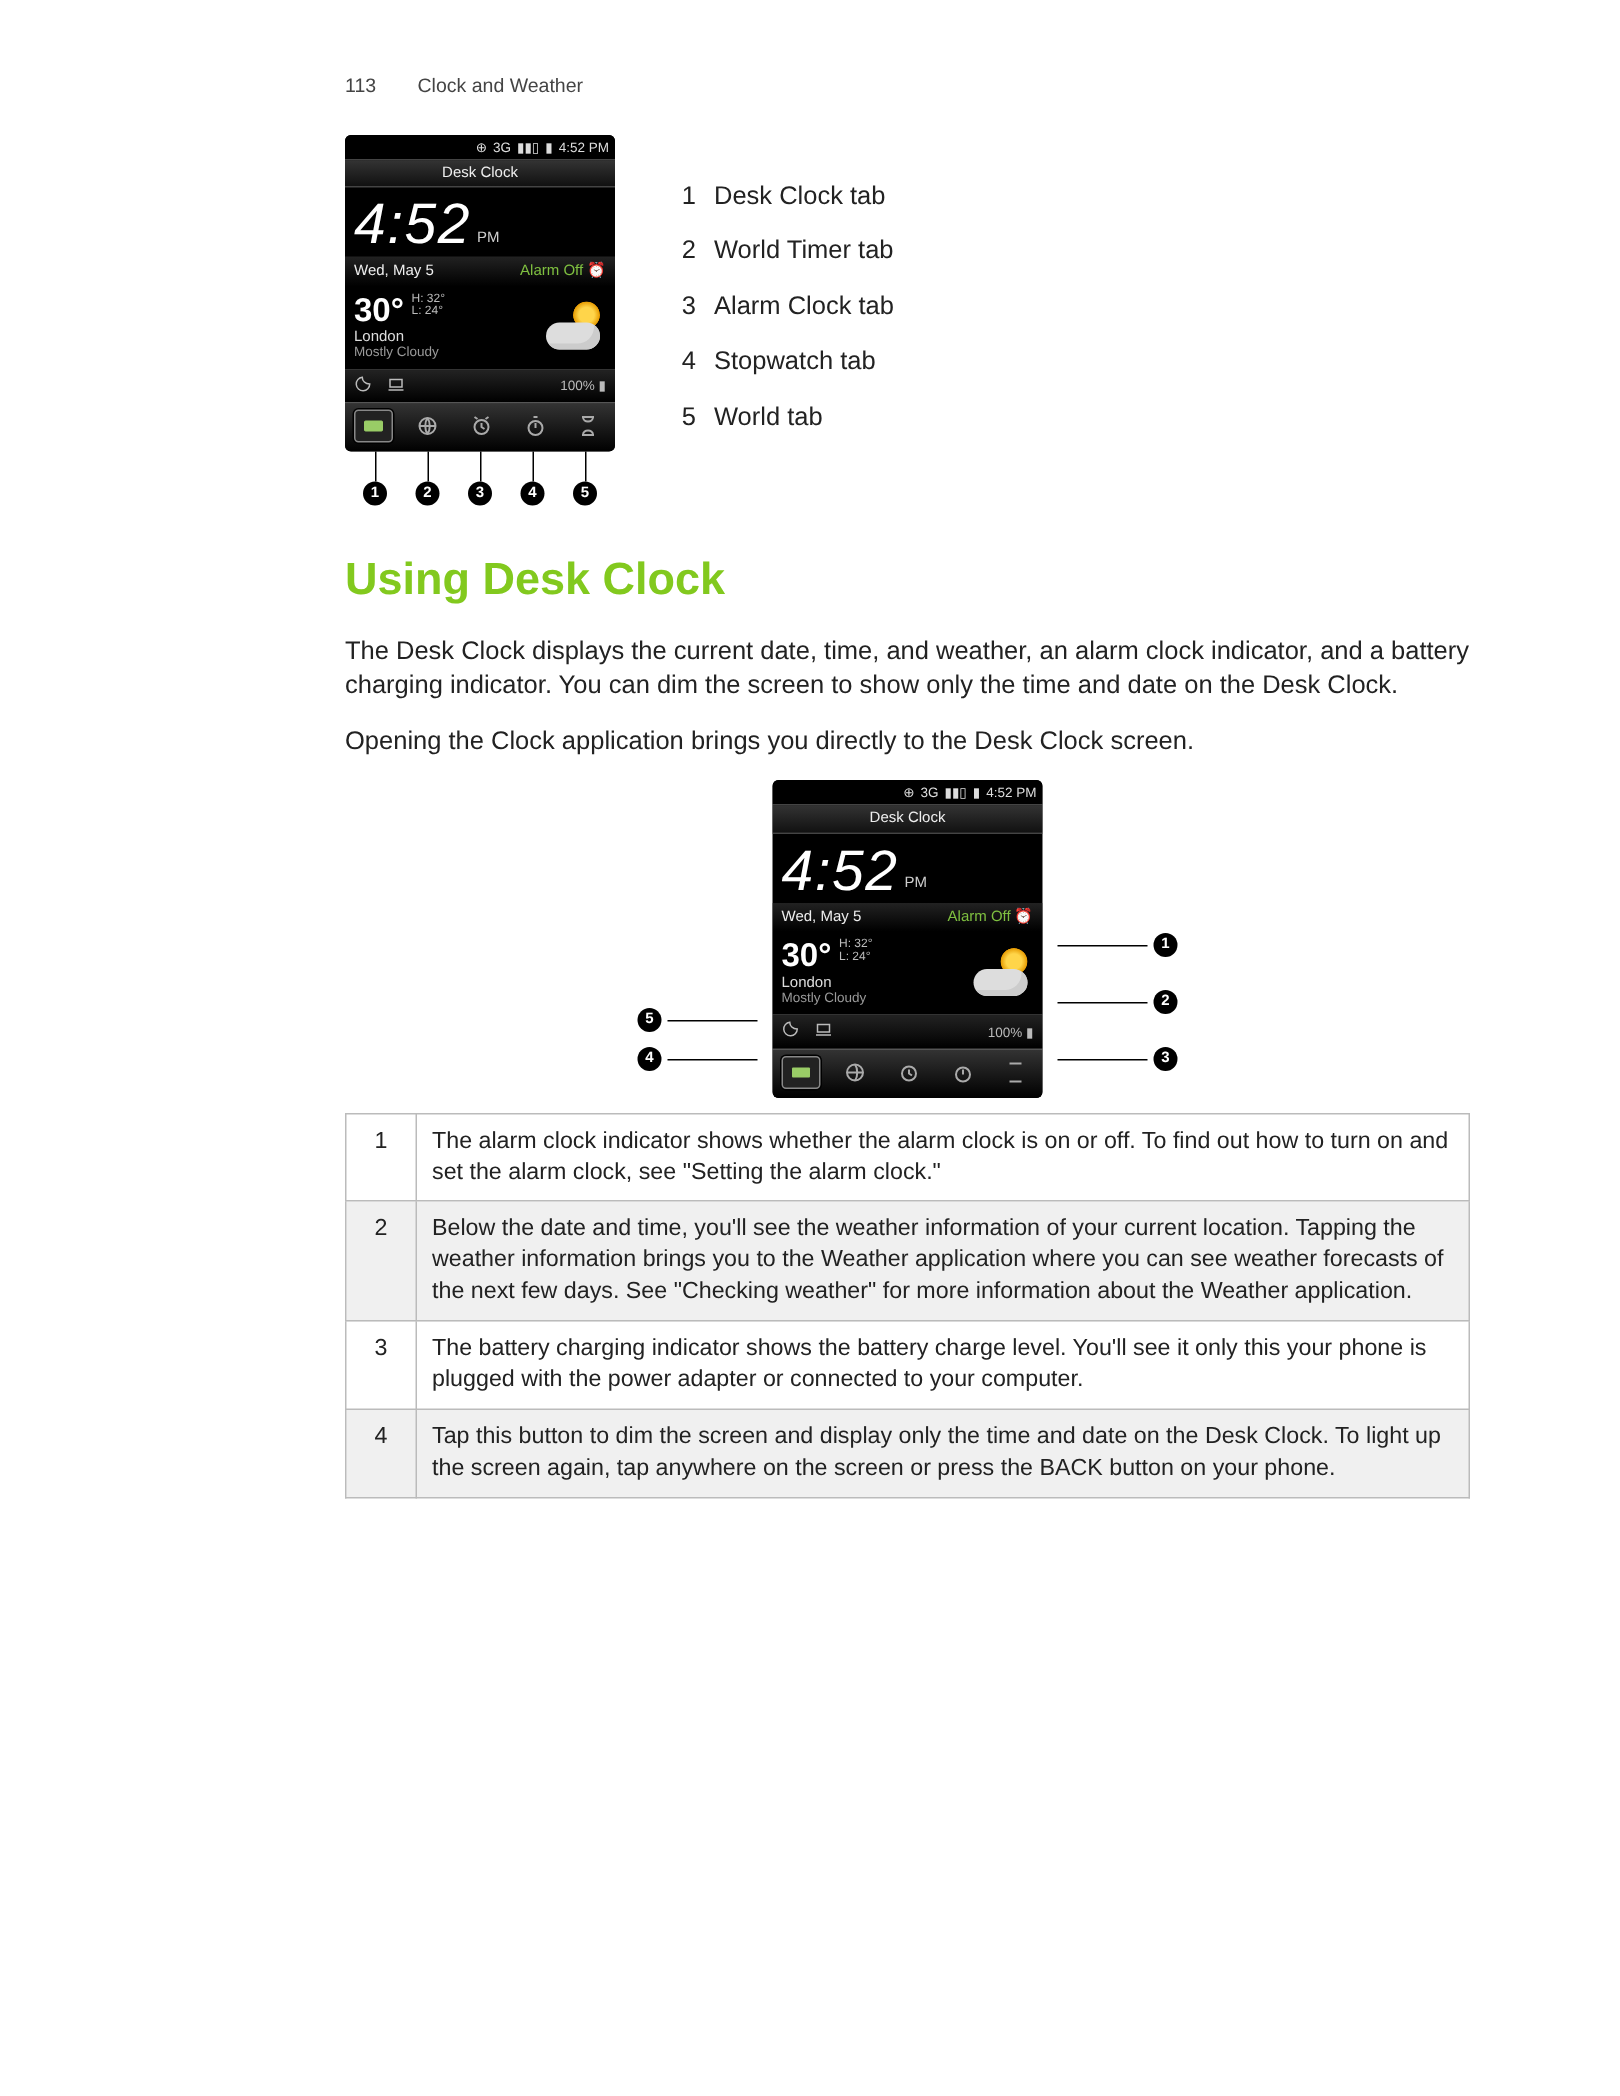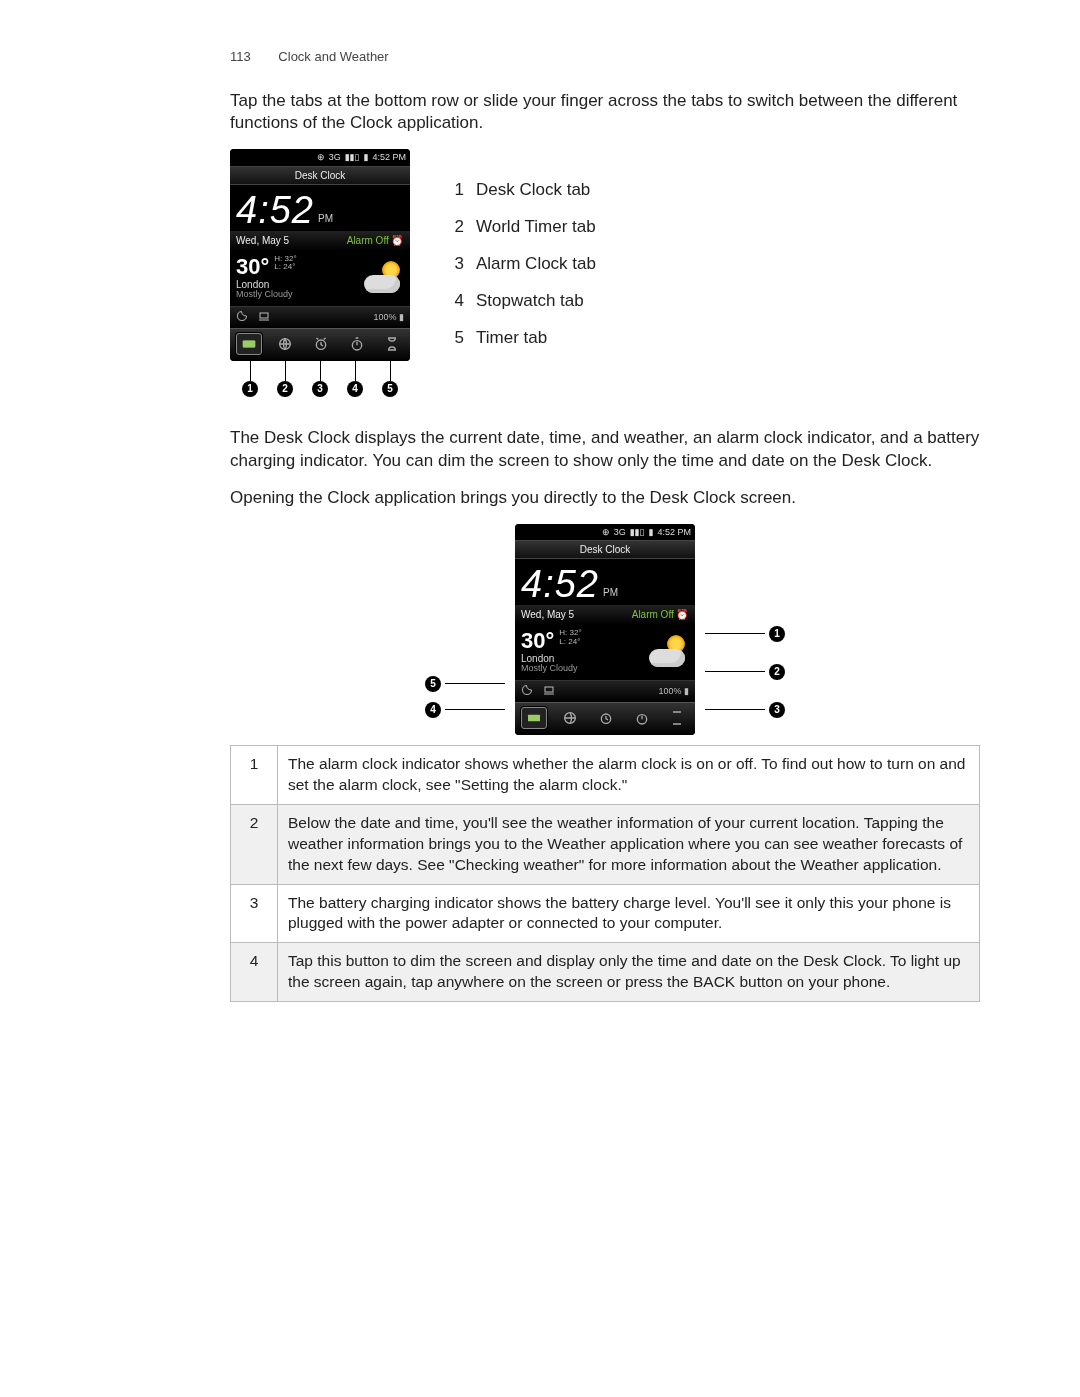--- a/index.html
+++ b/index.html
@@ -171,21 +171,20 @@
 </head>
 <body>
 
 <div class="page">
 
   <div class="running-head">
     <span class="pno">113</span>
     <span>Clock and Weather</span>
   </div>
 
-  <p class="intro-p">Tap the tabs at the bottom row or slide your finger across the tabs to switch between the different functions of the Clock application.</p>
 
   <div class="fig-row">
     <div>
       <div class="phone">
         <div class="statusbar">
           <span>⊕</span>
           <span>3G</span>
           <span>▮▮▯</span>
           <span>▮</span>
           <span>4:52 PM</span>
@@ -300,25 +299,26 @@
       <div class="row">
           <span class="n">3</span>
           <span>Alarm Clock tab</span>
         </div>
       <div class="row">
           <span class="n">4</span>
           <span>Stopwatch tab</span>
         </div>
       <div class="row">
           <span class="n">5</span>
-          <span>Timer tab</span>
+          <span>World tab</span>
         </div>
     </div>
   </div>
 
+  <h2 class="green">Using Desk Clock</h2>
 
   <p class="intro-p">The Desk Clock displays the current date, time, and weather, an alarm clock indicator, and a battery charging indicator. You can dim the screen to show only the time and date on the Desk Clock.</p>
   <p class="intro-p">Opening the Clock application brings you directly to the Desk Clock screen.</p>
 
   <div class="center-phone">
     <div style="position:relative; padding:0 90px;">
       <div class="phone">
         <div class="statusbar">
           <span>⊕</span>
           <span>3G</span>

